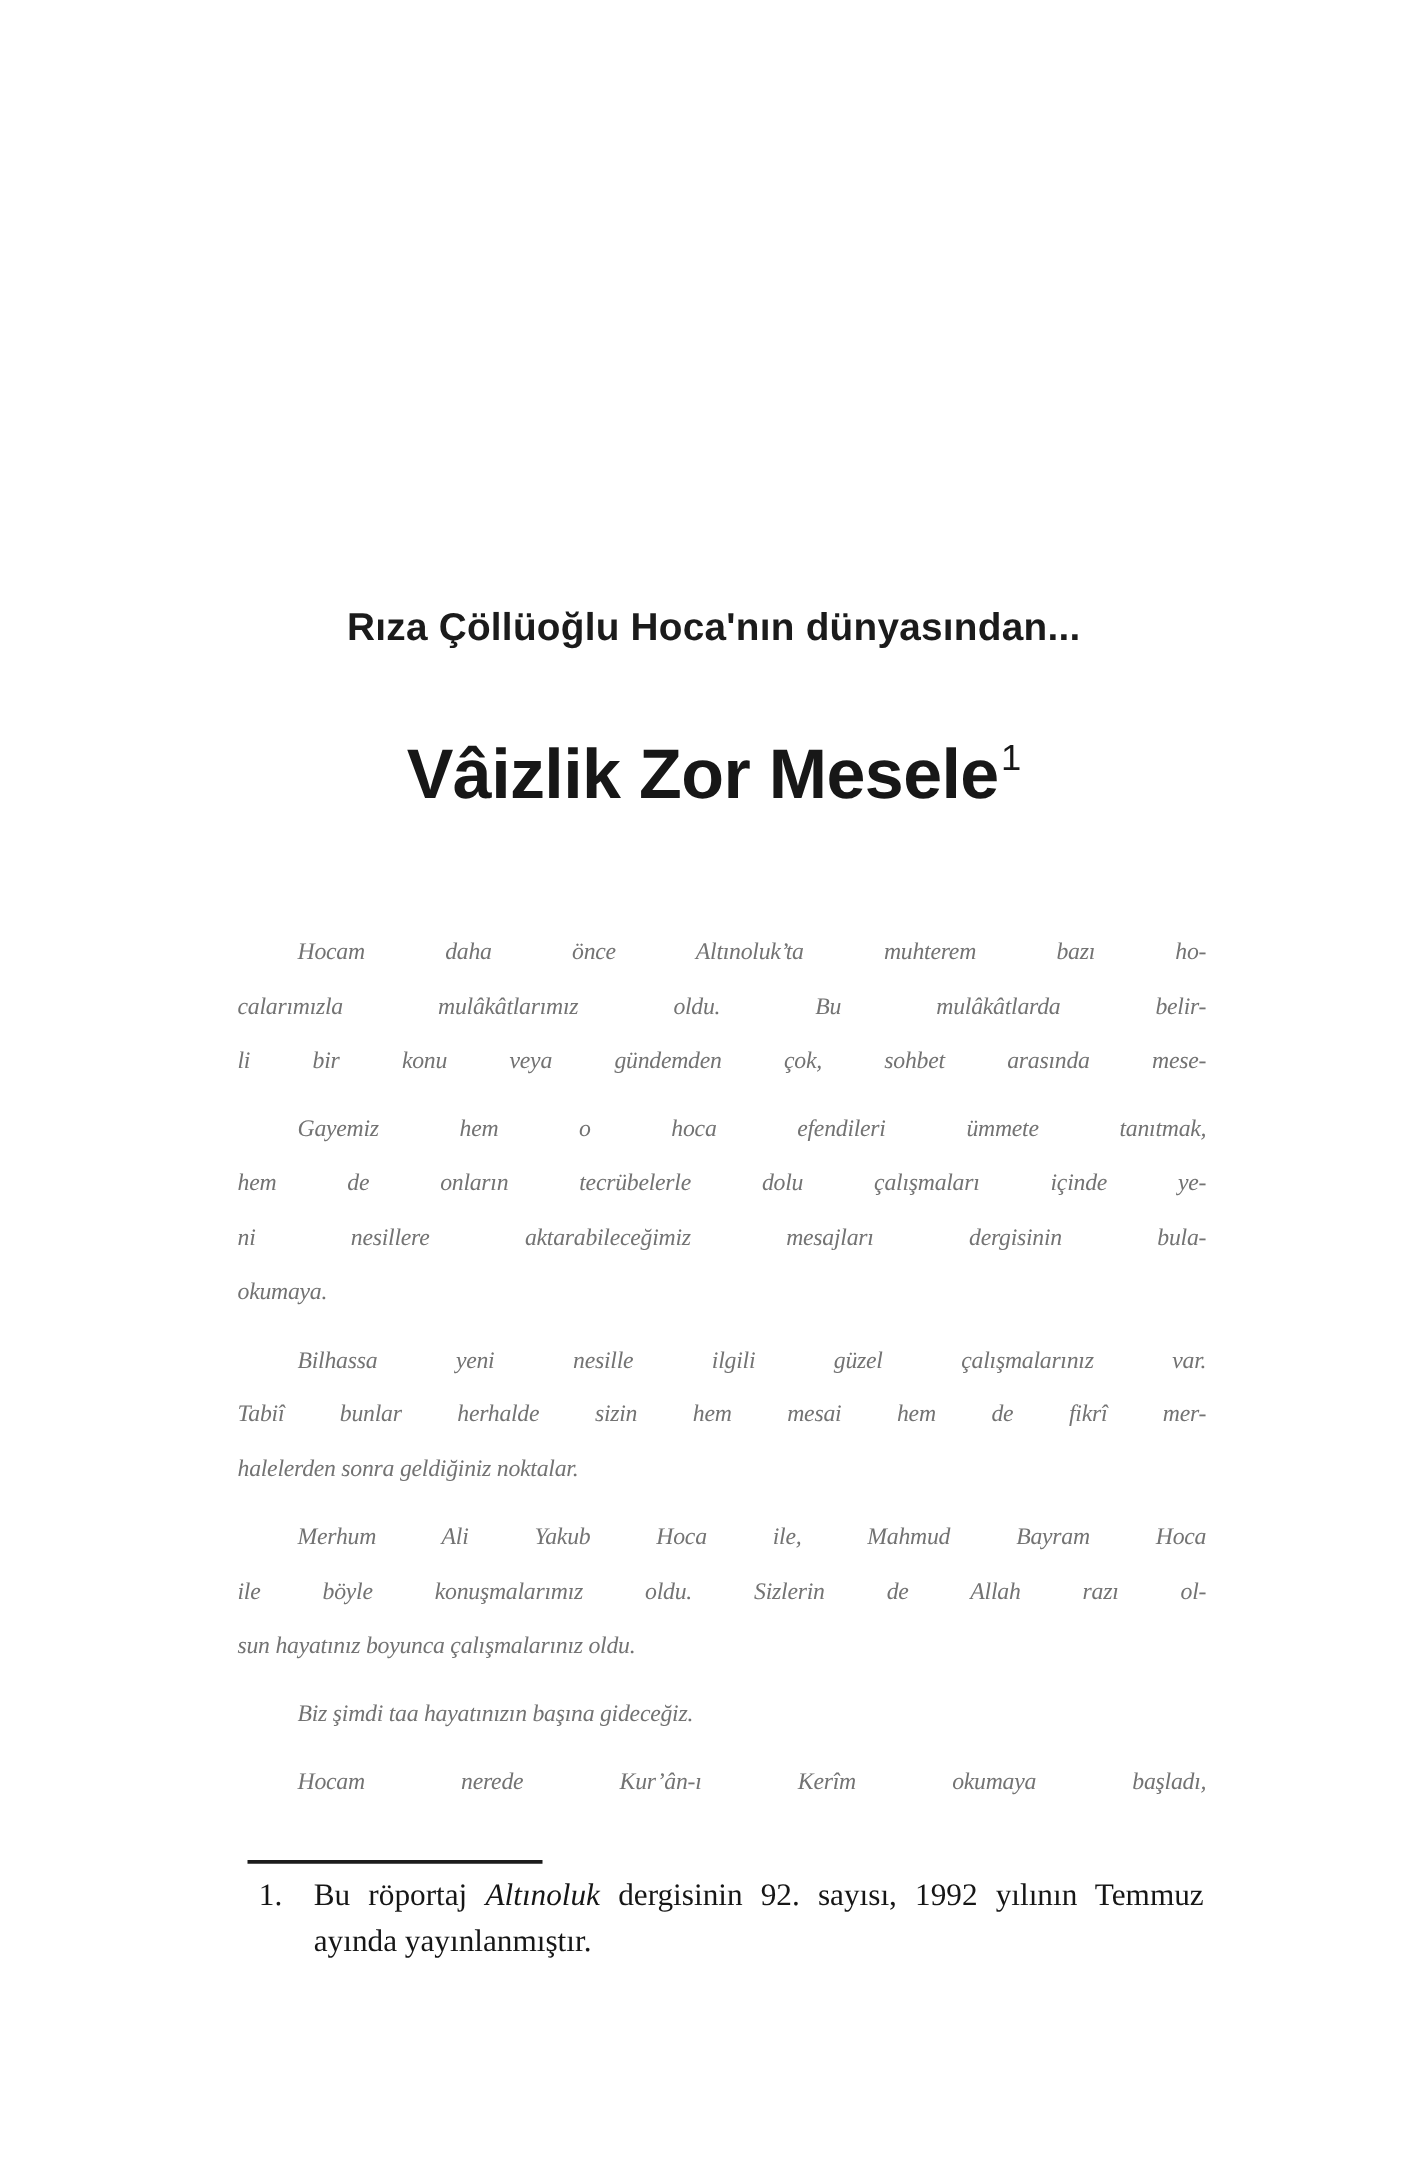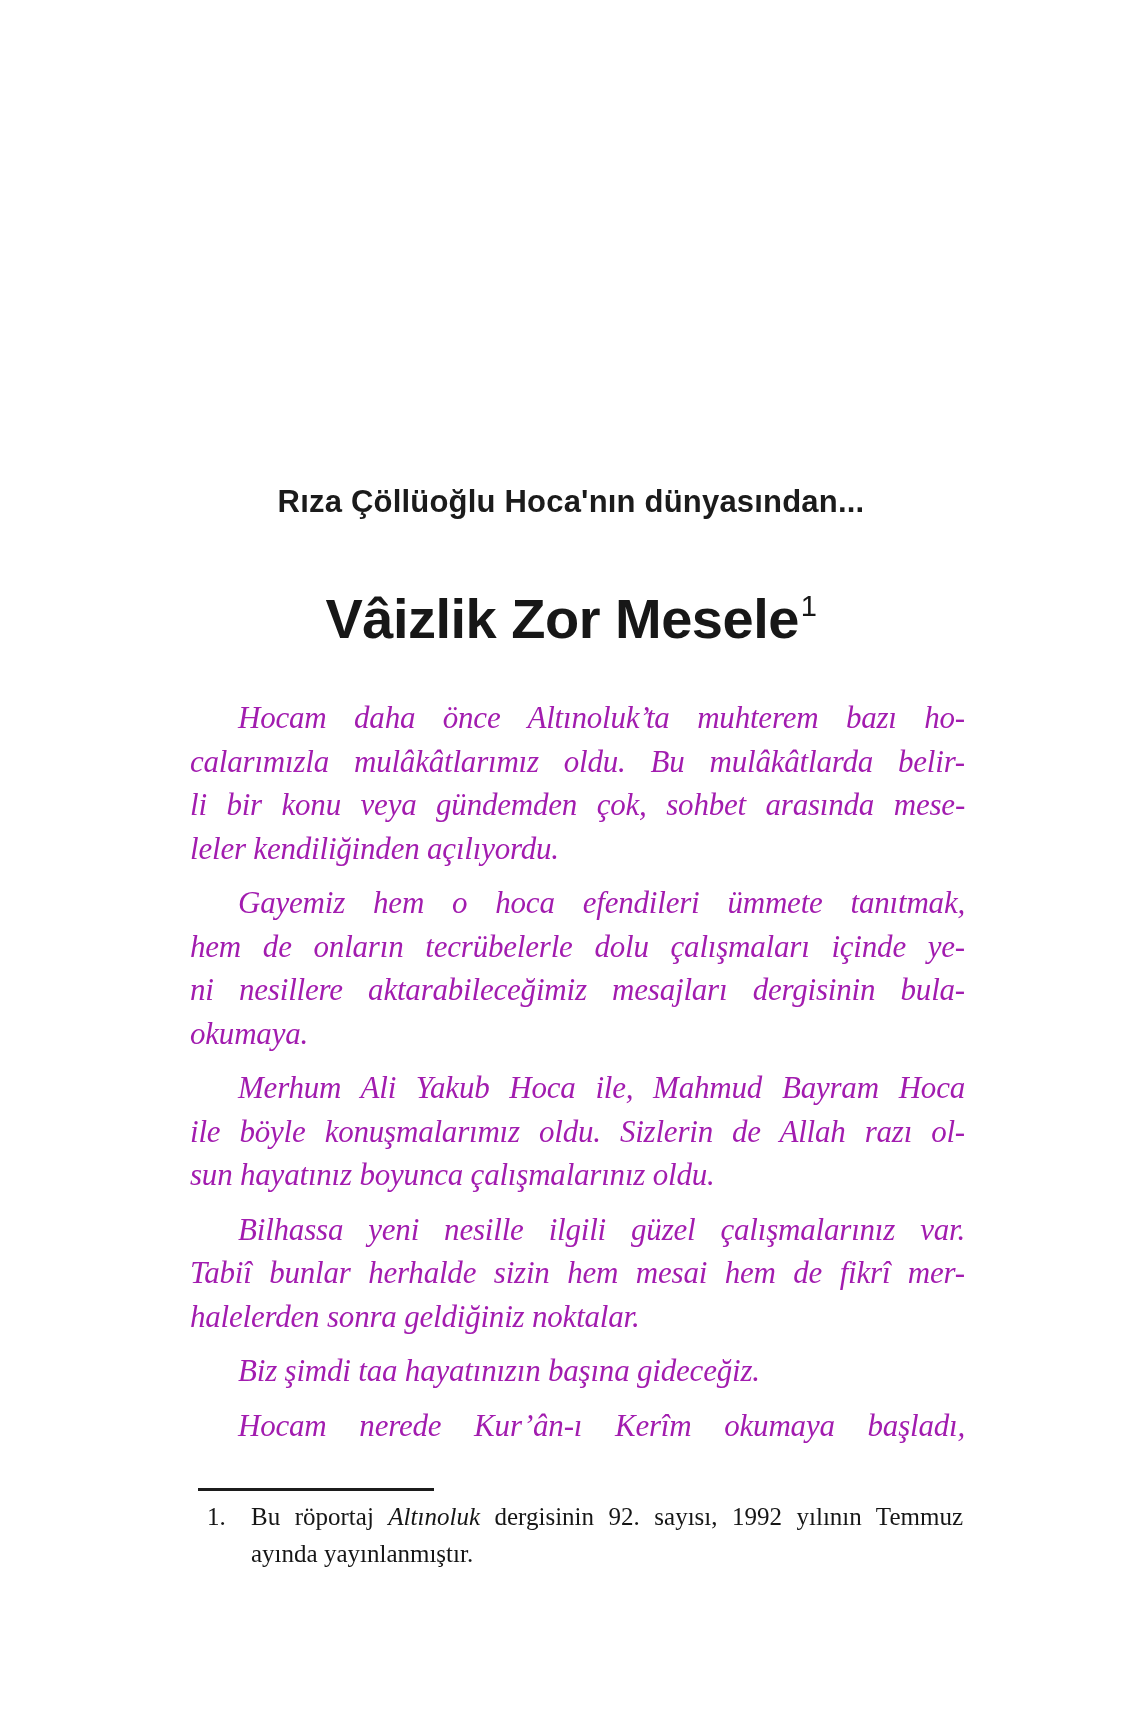--- a/index.html
+++ b/index.html
@@ -37,28 +37,28 @@
   .title .fn-ref {
     font-size: 52%;
     vertical-align: 22px;
     line-height: 0;
     font-weight: 400;
     margin-left: 2px;
   }
   .bodytext {
     position: absolute;
     left: 190px;
-    top: 696px;
+    top: 740px;
     width: 775px;
     font-family: "Liberation Serif", "DejaVu Serif", serif;
     font-style: italic;
-    font-size: 31px;
+    font-size: 19px;
     line-height: 43.5px;
     letter-spacing: -0.2px;
-    color: #a21caf;
+    color: #737373;
   }
   .para { margin: 0 0 11px 0; }
   .line { text-align: justify; text-align-last: justify; white-space: normal; }
   .line.no-stretch { text-align-last: left; }
   .line.first { text-indent: 48px; }
   .fn-rule {
     position: absolute;
     left: 198px;
     top: 1488px;
     width: 236px;
@@ -88,40 +88,39 @@
   <div class="kicker">Rıza Çöllüoğlu Hoca'nın dünyasından...</div>
 
   <div class="title"><span>Vâizlik Zor Mesele</span><sup class="fn-ref">1</sup></div>
 
   <div class="bodytext">
 
     <div class="para">
       <div class="line first">Hocam daha önce Altınoluk’ta muhterem bazı ho-</div>
       <div class="line">calarımızla mulâkâtlarımız oldu. Bu mulâkâtlarda belir-</div>
       <div class="line">li bir konu veya gündemden çok, sohbet arasında mese-</div>
-      <div class="line no-stretch">leler kendiliğinden açılıyordu.</div>
     </div>
 
     <div class="para">
       <div class="line first">Gayemiz hem o hoca efendileri ümmete tanıtmak,</div>
       <div class="line">hem de onların tecrübelerle dolu çalışmaları içinde ye-</div>
       <div class="line">ni nesillere aktarabileceğimiz mesajları dergisinin bula-</div>
       <div class="line no-stretch">okumaya.</div>
     </div>
 
     <div class="para">
+      <div class="line first">Bilhassa yeni nesille ilgili güzel çalışmalarınız var.</div>
+      <div class="line">Tabiî bunlar herhalde sizin hem mesai hem de fikrî mer-</div>
+      <div class="line no-stretch">halelerden sonra geldiğiniz noktalar.</div>
+    </div>
+
+    <div class="para">
       <div class="line first">Merhum Ali Yakub Hoca ile, Mahmud Bayram Hoca</div>
       <div class="line">ile böyle konuşmalarımız oldu. Sizlerin de Allah razı ol-</div>
       <div class="line no-stretch">sun hayatınız boyunca çalışmalarınız oldu.</div>
-    </div>
-
-    <div class="para">
-      <div class="line first">Bilhassa yeni nesille ilgili güzel çalışmalarınız var.</div>
-      <div class="line">Tabiî bunlar herhalde sizin hem mesai hem de fikrî mer-</div>
-      <div class="line no-stretch">halelerden sonra geldiğiniz noktalar.</div>
     </div>
 
     <div class="para">
       <div class="line first no-stretch">Biz şimdi taa hayatınızın başına gideceğiz.</div>
     </div>
 
     <div class="para">
       <div class="line first">Hocam  nerede  Kur’ân-ı  Kerîm  okumaya  başladı,</div>
     </div>
 

